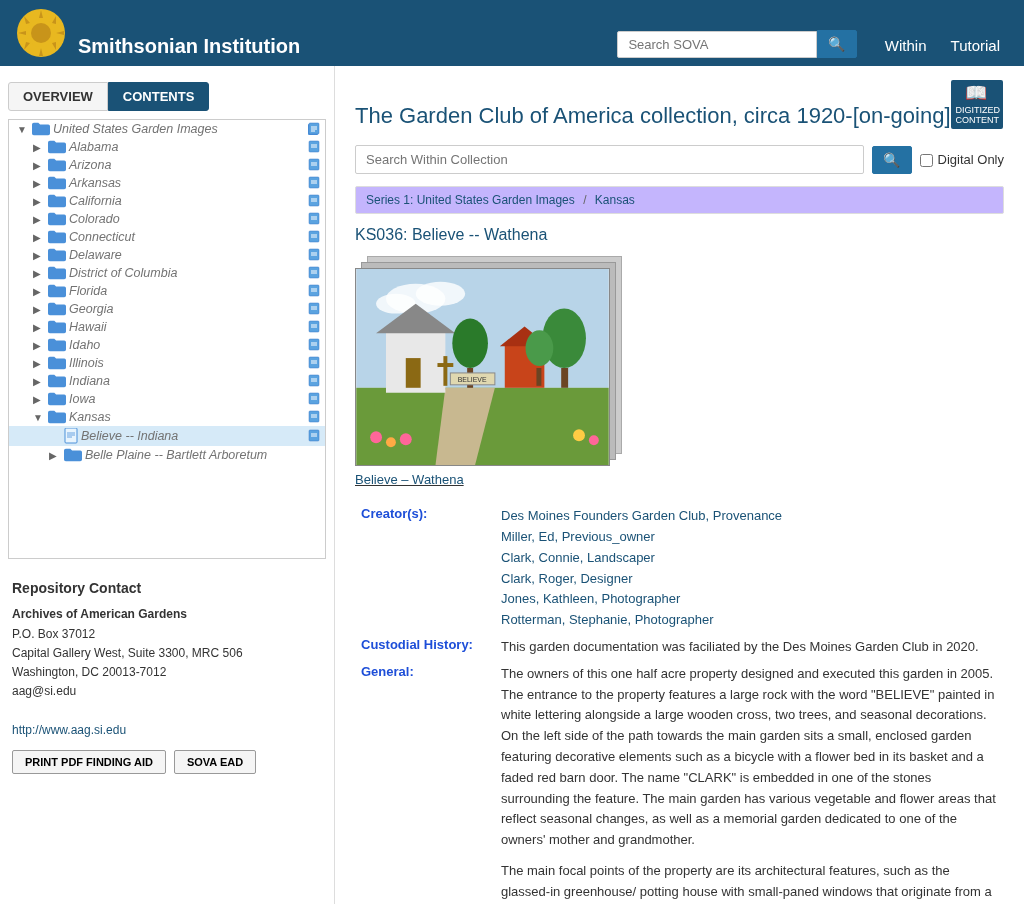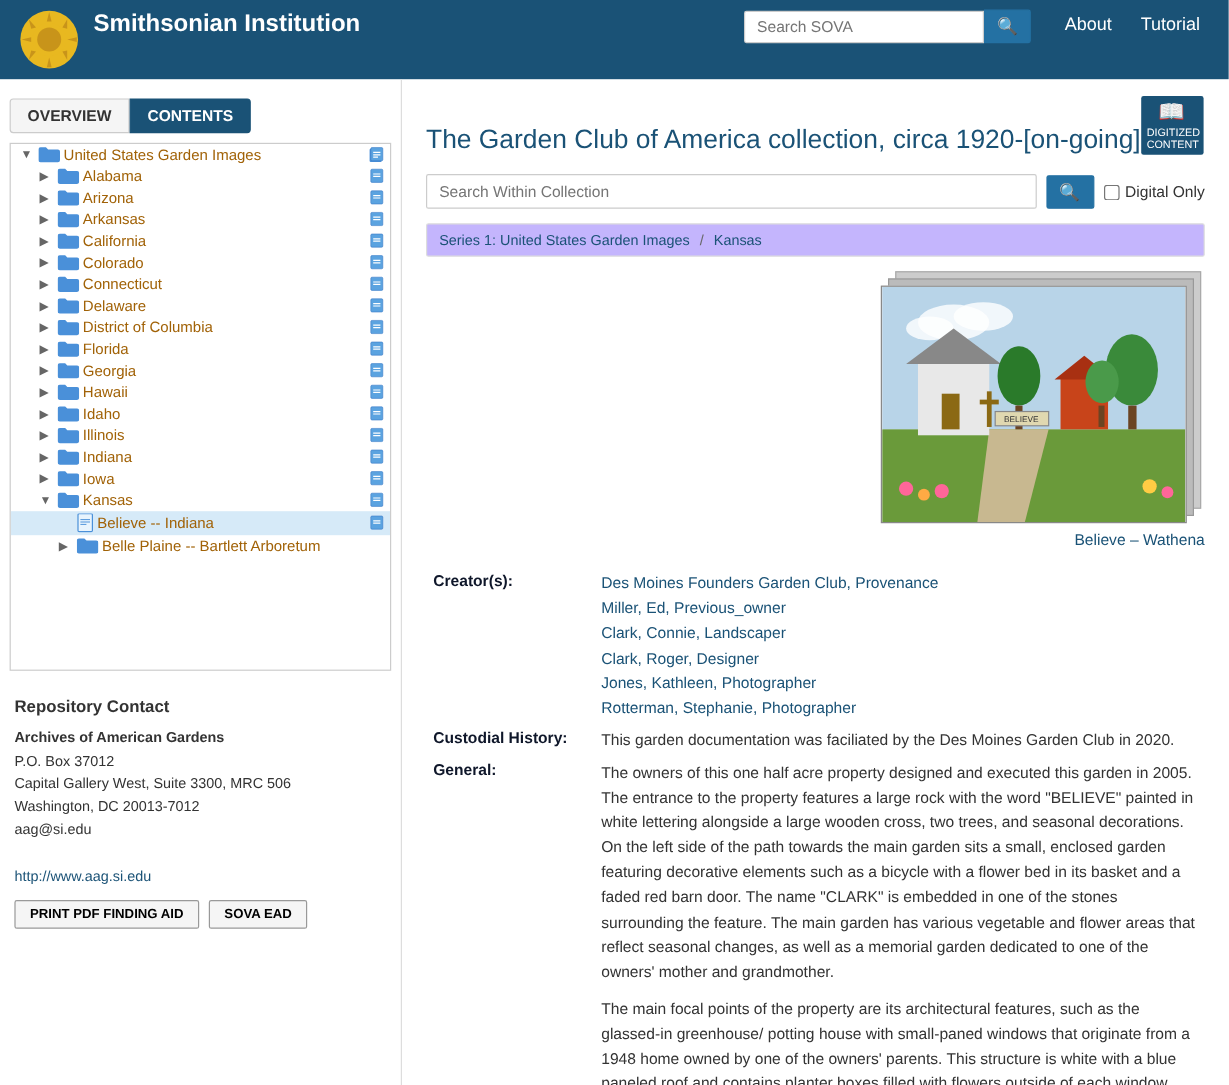--- a/index.html
+++ b/index.html
@@ -3,21 +3,21 @@
   <meta charset="utf-8">
   <style>
     * { box-sizing: border-box; margin: 0; padding: 0; }
     body { font-family: Arial, sans-serif; font-size: 13px; color: #333; background: #fff; }
 
     
     .header {
       background: #1a5276;
       color: white;
       display: flex;
-      align-items: flex-start;
+      align-items: flex-end;
       padding: 8px 16px;
       min-height: 64px;
     }
     .header-logo {
       width: 50px;
       height: 50px;
       margin-right: 12px;
       flex-shrink: 0;
     }
     .header-title { flex: 1; }
@@ -129,21 +129,21 @@
       height: 14px;
       margin: 0 3px;
       flex-shrink: 0;
     }
     .tree-item .doc-icon {
       width: 14px;
       height: 16px;
       margin: 0 3px;
       flex-shrink: 0;
     }
-    .tree-item .label { flex: 1; color: #a16207; }
+    .tree-item .label { flex: 1; color: #737373; font-style: italic; }
 
     .tree-indent-1 { padding-left: 8px; }
     .tree-indent-2 { padding-left: 24px; }
     .tree-indent-3 { padding-left: 40px; }
 
     
     .repo-contact {
       padding: 10px 12px;
       font-size: 12px;
       line-height: 1.6;
@@ -250,22 +250,23 @@
       font-size: 16px;
       color: #1a5276;
       margin-bottom: 12px;
       font-weight: normal;
     }
 
     
     .image-area {
       display: flex;
       flex-direction: column;
-      align-items: flex-end;
+      align-items: flex-start;
       margin-bottom: 16px;
+      text-decoration: underline;
     }
     .image-stack {
       position: relative;
       width: 270px;
       height: 210px;
       margin-bottom: 6px;
     }
     .img-back2 {
       position: absolute;
       top: 0; left: 12px;
@@ -301,21 +302,21 @@
       border-collapse: collapse;
       font-size: 13px;
       margin-bottom: 12px;
     }
     .metadata td {
       padding: 3px 6px;
       vertical-align: top;
     }
     .metadata td.label {
       font-weight: bold;
-      color: #0f172a;
+      color: #1d4ed8;
       width: 140px;
       white-space: nowrap;
     }
     .metadata td.value a {
       color: #1a5276;
       text-decoration: none;
       display: block;
       line-height: 1.6;
     }
     .metadata td.value p { line-height: 1.6; }
@@ -355,21 +356,21 @@
   <div class="header-title">
     <div class="inst-name">Smithsonian Institution</div>
   </div>
 
   <div class="header-search">
     <input type="text" placeholder="Search SOVA" style="">
     <button>🔍</button>
   </div>
 
   <nav class="header-nav">
-    <a>About</a>
+    <a>Within</a>
     <a>Tutorial</a>
   </nav>
 </header>
 
 <div class="main-container">
 
   <aside class="sidebar">
 
     <div class="tabs">
       <div class="tab">OVERVIEW</div>
@@ -646,20 +647,21 @@
         <label>Digital Only</label>
       </div>
     </div>
 
     <div class="breadcrumb">
       <a href="#">Series 1: United States Garden Images</a>
       <span class="sep">/</span>
       <a href="#">Kansas</a>
     </div>
 
+    <h2 class="item-heading">KS036: Believe -- Wathena</h2>
 
     <div class="image-area">
       <div class="image-stack">
         <div class="img-back2"></div>
         <div class="img-back1"></div>
         <div class="img-main">
           
           <svg viewBox="0 0 255 198" xmlns="http://www.w3.org/2000/svg">
 
             <rect x="0" y="0" width="255" height="120" fill="#b8d4e8"></rect>

